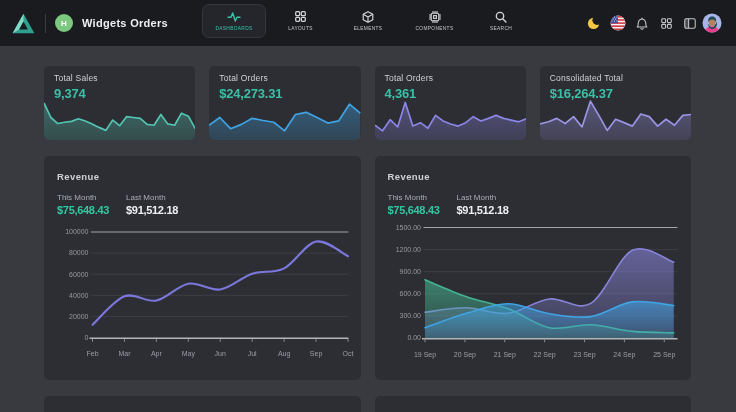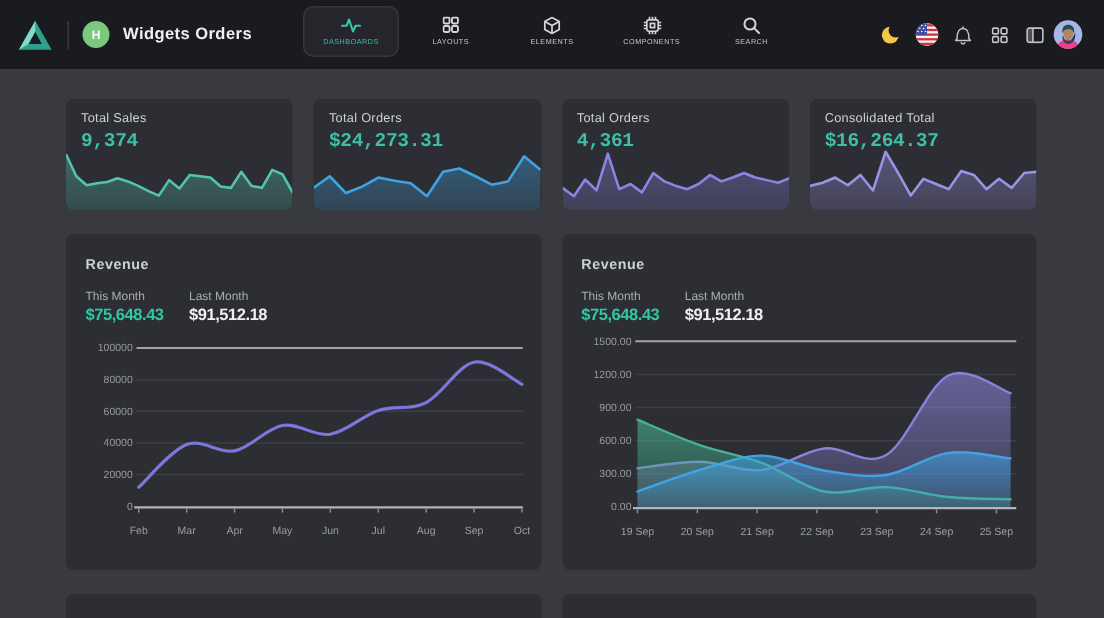--- a/index.html
+++ b/index.html
@@ -28,21 +28,21 @@
   .nav-right .icon-btn { width:24px; height:46px; display:flex; align-items:center; justify-content:center; cursor:pointer; }
 
   
   .content { padding:20px 45px 0 44px; }
   .row { display:flex; gap:14px; }
   .row + .row { margin-top:16px; }
   .card { background:#2d2e33; border-radius:5px; position:relative; overflow:hidden; }
 
   .stat-card { height:74px; flex:1; padding:7px 10px; }
   .stat-title { font-size:8.5px; font-weight:400; color:#cdd0d4; letter-spacing:.2px; }
-  .stat-value { font-size:13px; font-weight:700; color:#3cbfa6; margin-top:3px; letter-spacing:-.2px;font-family:Liberation Mono, monospace;}
+  .stat-value { font-size:13px; font-weight:700; color:#3cbfa6; margin-top:3px; letter-spacing:-.2px;}
   .spark { position:absolute; left:0; right:0; bottom:0; height:45px; display:block; width:100%; }
 
   .rev-card { height:224px; width:calc(50% - 7px); padding:15px 13px 13px 13px; }
   .rev-title { font-size:9.5px; font-weight:700; color:#ced1d5; letter-spacing:.4px; }
   .rev-metrics { display:flex; margin-top:11px; }
   .rev-col2 { margin-left:0; }
   .rev-label { font-size:8px; color:#a8acb3; }
   .rev-value { font-size:11px; font-weight:700; margin-top:2px; letter-spacing:-.3px; }
   .rev-value.green { color:#31c7a0; }
   .rev-value.white { color:#edeff1; }

